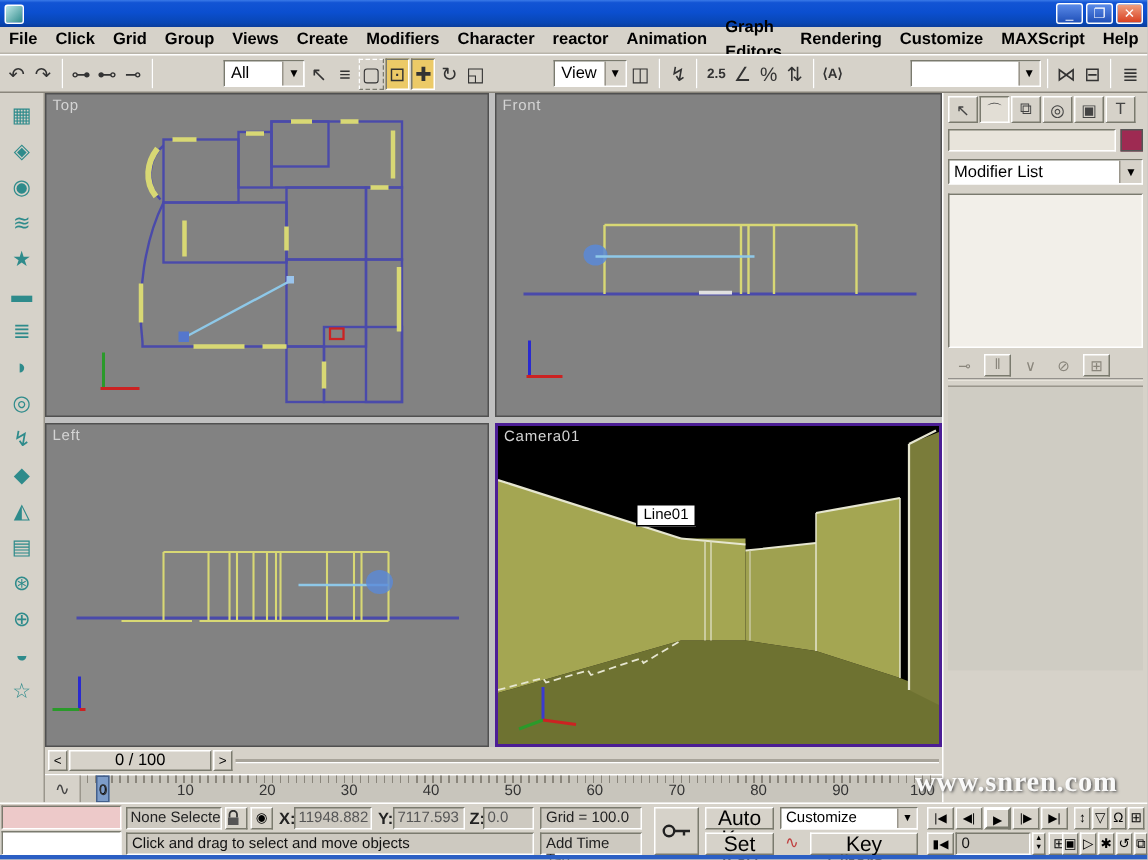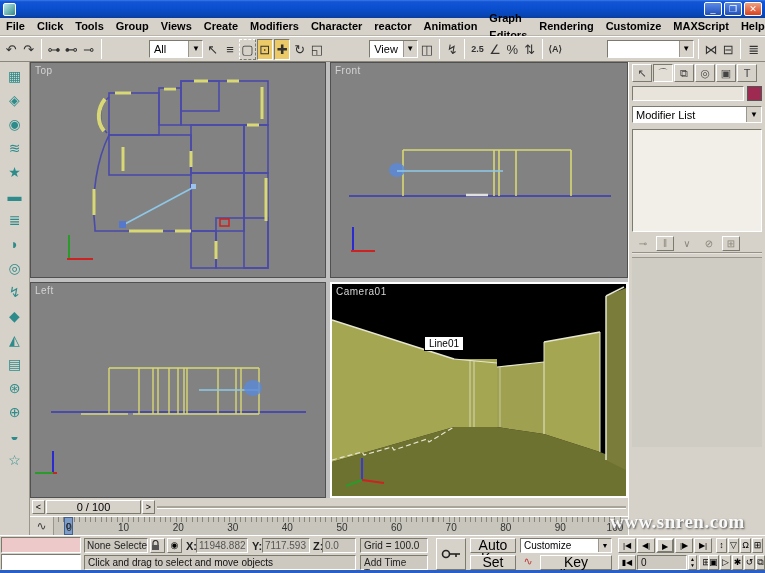--- a/index.html
+++ b/index.html
@@ -33,21 +33,21 @@
   .small-txt { font-size:9px; font-weight:bold; }
 
   
   #lefttoolbar { left:0; top:62px; width:30px; height:473px; background:#d6d2c9; border-right:1px solid #9a968c; display:flex; flex-direction:column; align-items:center; padding-top:2px; }
   .lbtn { width:24px; height:24px; display:flex; align-items:center; justify-content:center; font-size:14px; color:#2e8b8b; }
 
   
   #viewports { left:30px; top:62px; width:704px; height:436px; background:#c0c0c0; }
   .vp { position:absolute; background:#828282; border:1px solid #505050; overflow:hidden; }
   .vp-label { position:absolute; left:4px; top:2px; color:#d4d4d4; font-size:10px; letter-spacing:.5px; z-index:3; }
-  #vp-camera { background:#000; border:2px solid #ffffff; }
+  #vp-camera { background:#000; border:2px solid #4c1d95; }
   .tooltip { position:absolute; background:#ffffff; border:1px solid #000; font-size:10px; padding:0 4px; line-height:13px; color:#000; z-index:4; }
 
   
   #cmdpanel { left:628px; top:62px; width:137px; height:473px; background:#d6d2c9; border-left:1px solid #fff; padding:2px 3px; }
   #cmd-tabs { display:flex; gap:1px; margin-bottom:4px; }
   .ctab { width:20px; height:18px; display:flex; align-items:center; justify-content:center; font-size:11px; color:#444; background:#d6d2c9; border:1px solid; border-color:#fff #7a7a6e #7a7a6e #fff; }
   .ctab.sel { border-color:#7a7a6e #fff #fff #7a7a6e; background:#e2ded5; }
   #name-row { display:flex; gap:3px; align-items:center; margin:3px 0 5px 0; }
   #obj-name { flex:1; height:15px; background:#e8e4db; border:1px solid; border-color:#7a7a6e #fff #fff #7a7a6e; }
   #color-swatch { width:15px; height:15px; background:#9e2a52; border:1px solid #555; }
@@ -93,21 +93,21 @@
   <div class="winbtns">
     <div class="winbtn">_</div>
     <div class="winbtn">❐</div>
     <div class="winbtn close">✕</div>
   </div>
 </div>
 
 <div id="menubar" class="abs">
   <span class="menu-item">File</span>
   <span class="menu-item">Click</span>
-  <span class="menu-item">Tools</span>
+  <span class="menu-item">Grid</span>
   <span class="menu-item">Group</span>
   <span class="menu-item">Views</span>
   <span class="menu-item">Create</span>
   <span class="menu-item">Modifiers</span>
   <span class="menu-item">Character</span>
   <span class="menu-item">reactor</span>
   <span class="menu-item">Animation</span>
   <span class="menu-item">Graph Editors</span>
   <span class="menu-item">Rendering</span>
   <span class="menu-item">Customize</span>

